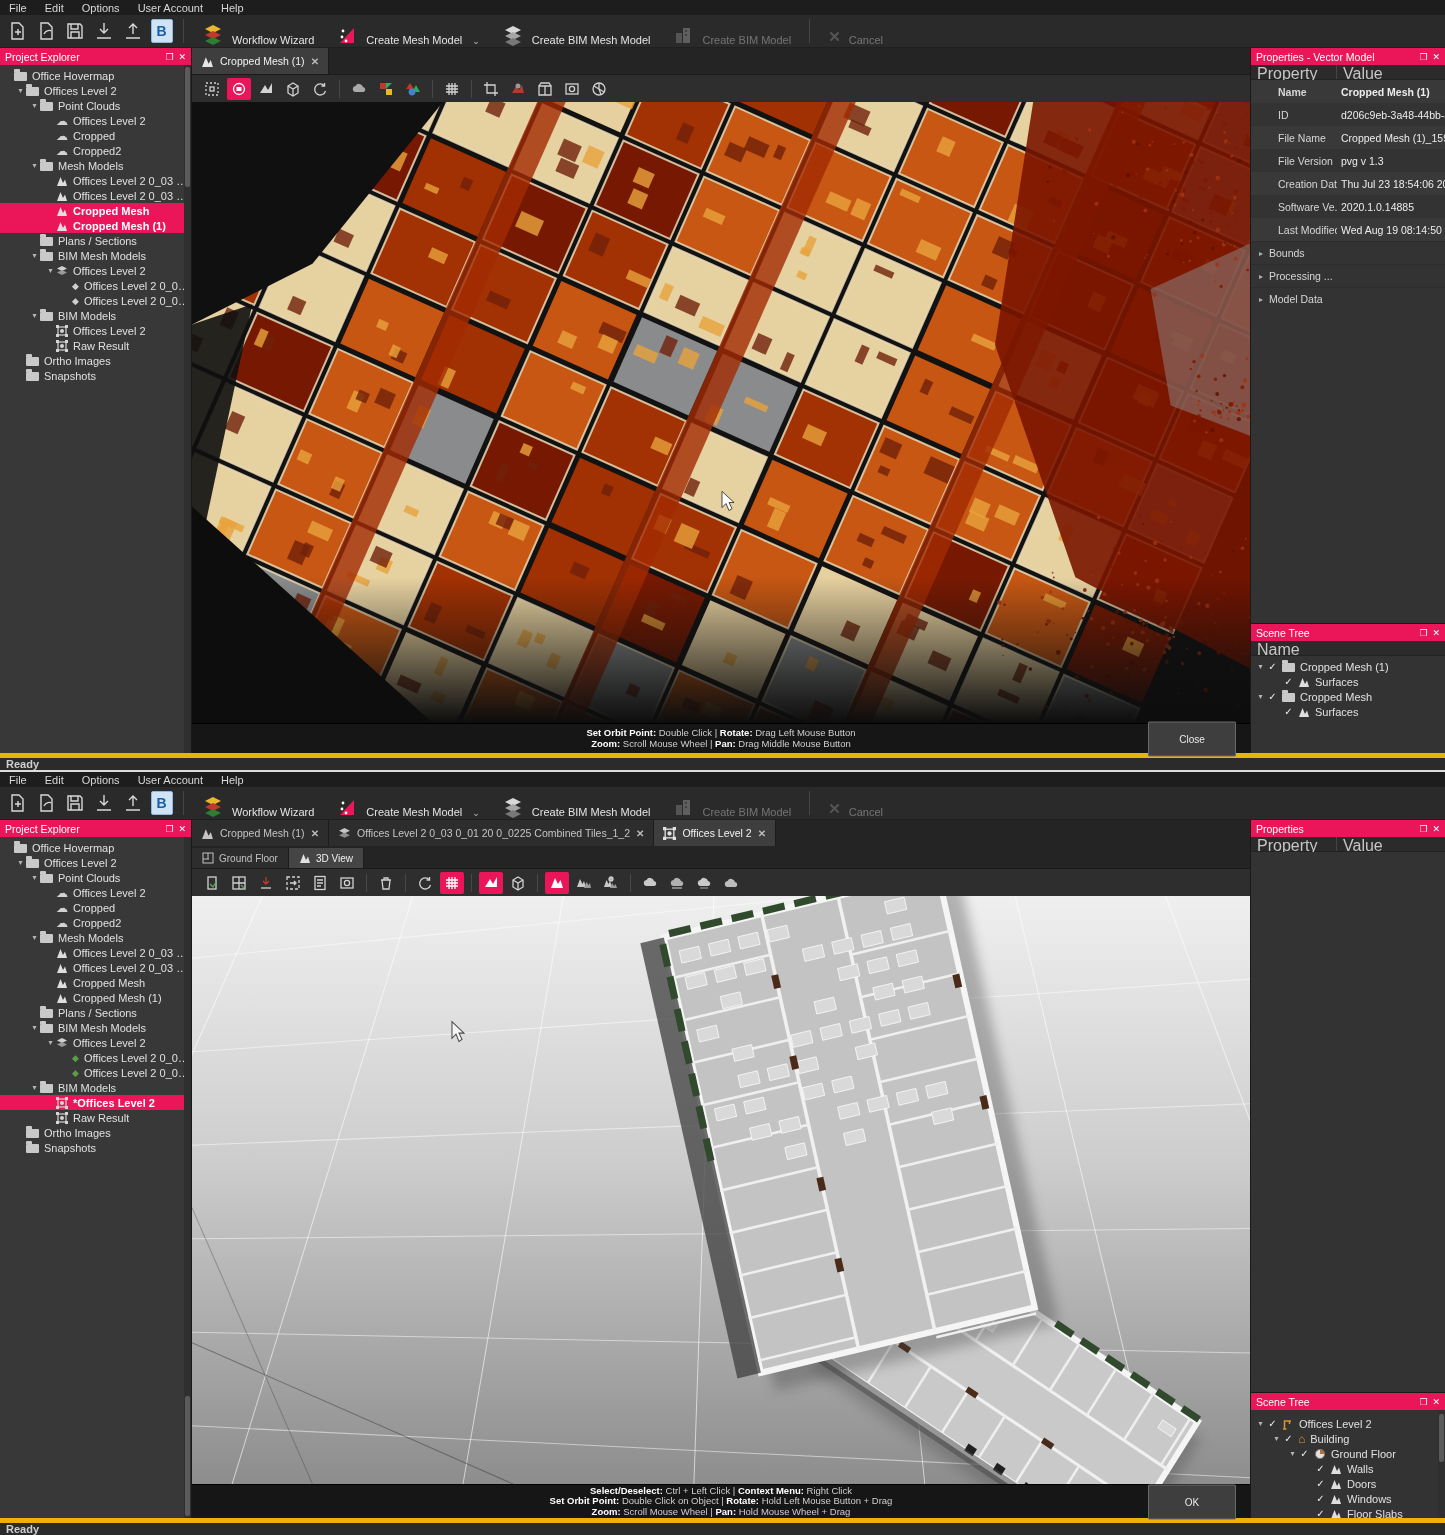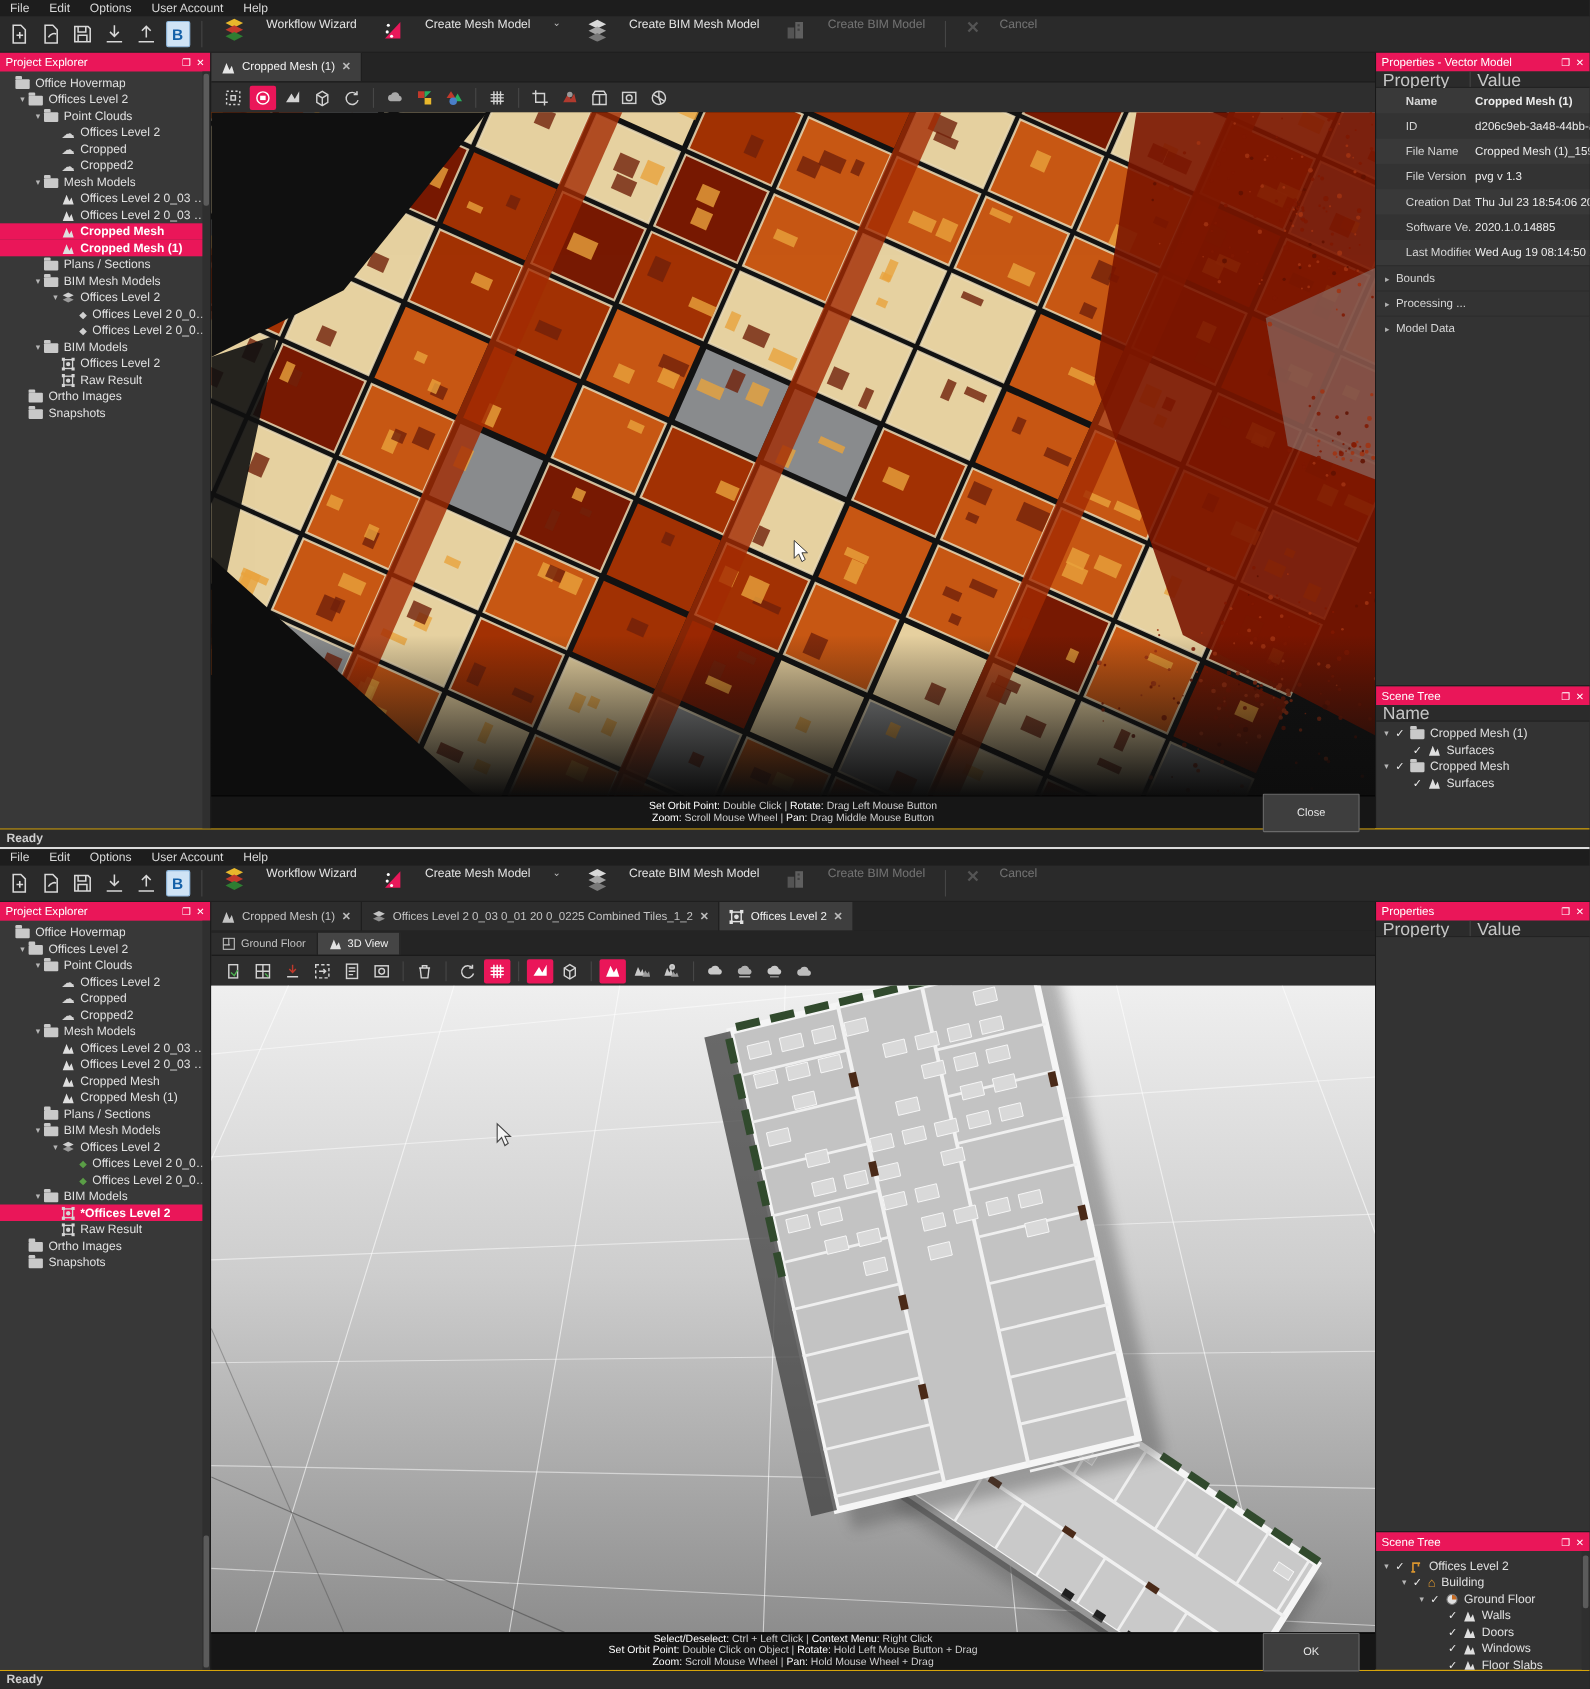--- a/index.html
+++ b/index.html
@@ -9,21 +9,21 @@
   #app-bottom{top:770px;height:765px;border-top:2px solid #dcdcdc}
   
   .menubar{height:15px;background:#1d1d1d;display:flex;align-items:center;font-size:11px;color:#d8d8d8;flex:none}
   .menubar span{padding:0 9px;cursor:default}
   
   .toolbar{height:33px;background:#2a2a2a;display:flex;align-items:center;gap:2px;padding:0 3px;flex:none;border-bottom:1px solid #1f1f1f}
   .tbtn{width:27px;height:27px;display:flex;align-items:center;justify-content:center;border-radius:2px}
   .tbtn svg{width:20px;height:20px;stroke:#d8d8d8;fill:none;stroke-width:1.4}
   .bbadge{width:22px;height:24px;background:#cfe3f5;color:#1360a8;font-weight:bold;font-size:14px;display:flex;align-items:center;justify-content:center;border:1px solid #8fb8dd;border-radius:2px}
   .sep{width:1px;height:24px;background:#454545;margin:0 6px}
-  .wbtn{display:flex;align-items:flex-start;gap:18px;padding:0 10px;height:30px;font-size:11px;color:#e4e4e4}
+  .wbtn{display:flex;align-items:flex-end;gap:8px;padding:0 10px;height:30px;font-size:11px;color:#e4e4e4}
   .wbtn svg{width:22px;height:22px}
   .wbtn.dis{opacity:.38}
   .caret{font-size:9px;color:#bbb;margin-left:2px}
   .xglyph{font-size:15px;color:#9a9a9a;font-weight:bold}
   
   .content{flex:1;display:flex;min-height:0}
   
   .lpanel{width:192px;background:#383838;border-right:1px solid #191919;display:flex;flex-direction:column;position:relative;flex:none}
   .phead{height:17px;background:#ea1659;display:flex;align-items:center;padding:0 5px;font-size:10.5px;color:#fff;flex:none}
   .phead .sp{flex:1}
@@ -58,21 +58,21 @@
   .vtoolbar{height:28px;background:#2e2e2e;display:flex;align-items:center;gap:3px;padding:0 8px;flex:none;border-top:1px solid #1a1a1a}
   .vt{width:24px;height:22px;display:flex;align-items:center;justify-content:center;border-radius:2px}
   .vt svg{width:16px;height:16px;stroke:#d2d2d2;fill:none;stroke-width:1.3}
   .vt.active{background:#ea1659}
   .vt.active svg{stroke:#fff}
   .vsep{width:1px;height:18px;background:#474747;margin:0 4px}
   .viewport{flex:1;position:relative;min-height:0;background:#101010}
   .viewport svg.art{position:absolute;inset:0;width:100%;height:100%}
   .hintbar{background:#161616;flex:none;display:flex;align-items:center;position:relative;border-top:1px solid #000}
   .hints{flex:1;text-align:center;font-size:9.5px;line-height:10.5px;color:#cfcfcf}
-  .hints .b{font-weight:normal;color:#fff}
+  .hints .b{font-weight:bold;color:#fff}
   .cbtn{position:absolute;right:14px;top:50%;transform:translateY(-50%);min-width:88px;height:35px;background:#3e3e3e;border:1px solid #6a6a6a;color:#e8e8e8;font-size:10px;display:flex;align-items:center;justify-content:center;border-radius:1px}
   
   .rpanel{width:195px;background:#333;border-left:1px solid #191919;display:flex;flex-direction:column;flex:none}
   .props{display:flex;flex-direction:column;flex:1;min-height:0}
   .colhead{height:15px;background:#2b2b2b;display:flex;font-size:16px;color:#c6c6c6;border-bottom:1px solid #222;flex:none}
   .colhead .c1{width:86px;padding-left:6px;border-right:1px solid #454545}
   .colhead .c2{flex:1;padding-left:6px}
   .prow{height:23px;display:flex;align-items:center;font-size:10.5px;flex:none}
   .prow:nth-child(odd){background:#393939}
   .prow .k{width:86px;padding-left:27px;color:#d6d6d6;white-space:nowrap;overflow:hidden}
@@ -80,21 +80,21 @@
   .prow.bold .k,.prow.bold .v{font-weight:bold}
   .grow{height:23px;display:flex;align-items:center;font-size:10.5px;color:#d6d6d6;border-top:1px solid #2d2d2d;flex:none}
   .grow .exp{width:10px;margin-left:8px;font-size:8px;color:#b0b0b0}
   .pfill{flex:1;background:#333}
   .scenetree{flex:none;display:flex;flex-direction:column;border-top:1px solid #191919;position:relative}
   .str{height:15px;display:flex;align-items:center;font-size:11px;color:#e0e0e0;white-space:nowrap}
   .str .exp{width:11px;font-size:8px;color:#b5b5b5;text-align:center;flex:none}
   .chk{width:13px;font-size:10px;color:#eee;text-align:center;flex:none;margin-right:3px}
   .str .tl{margin-left:5px}
   .s0{padding-left:4px}.s1{padding-left:20px}.s2{padding-left:36px}.s3{padding-left:52px}
-  .readybar{height:17px;background:#2b2b2b;border-top:1px solid #eab308;display:flex;align-items:center;padding-left:6px;font-size:11px;font-weight:bold;color:#cfcfcf;flex:none}
+  .readybar{height:17px;background:#2b2b2b;border-top:5px solid #eab308;display:flex;align-items:center;padding-left:6px;font-size:11px;font-weight:bold;color:#cfcfcf;flex:none}
   .li path.a{fill:#d0d0d0}.li path.b{fill:#9a9a9a}
   .bi rect.f{fill:#d5d5d5}.bi .st{fill:none;stroke:#d5d5d5;stroke-width:1.2}
 </style>
 </head>
 <body>
 
 <div class="app" id="app-top">
   <div class="menubar">
     <span>File</span>
     <span>Edit</span>

